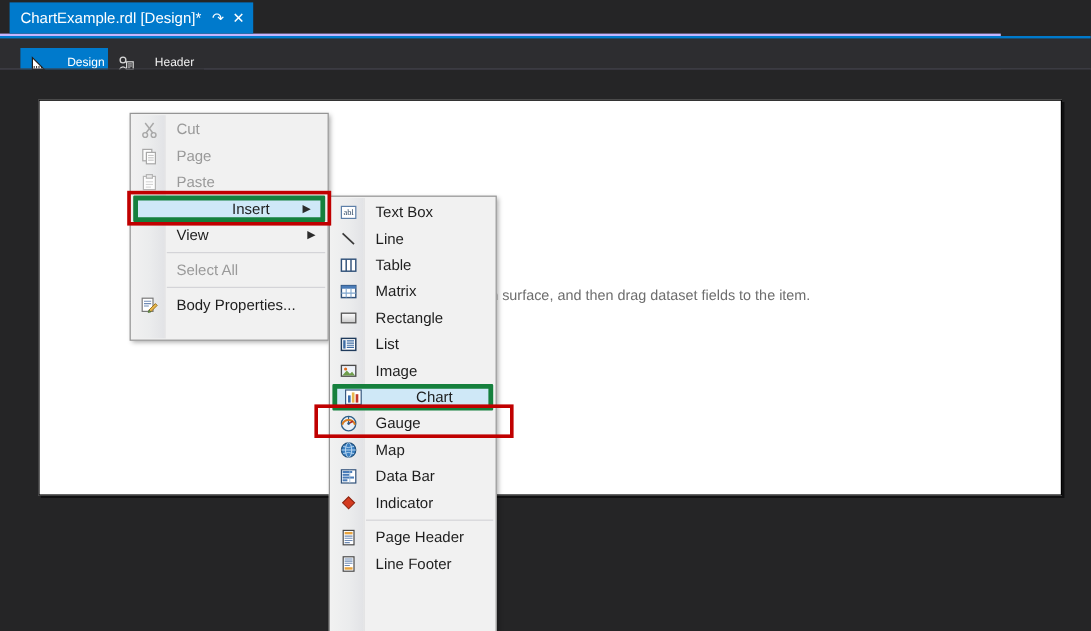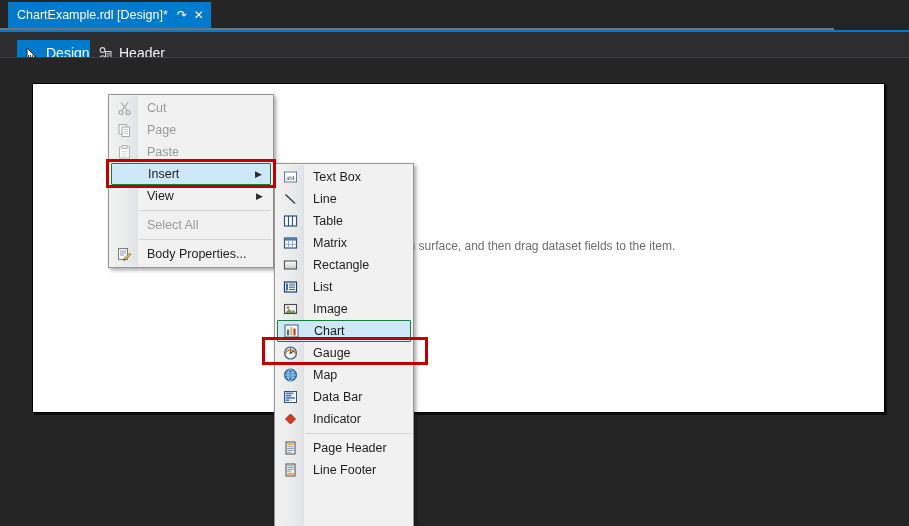--- a/index.html
+++ b/index.html
@@ -3,21 +3,21 @@
 <meta charset="utf-8">
 <style>
   * { box-sizing: border-box; }
   html, body {
     margin: 0; padding: 0;
     width: 909px; height: 526px;
     overflow: hidden;
     background: #252526;
     font-family: "Liberation Sans", sans-serif;
   }
-  #root { position: relative; width: 834px; height: 526px; background: #737373; }
+  #root { position: relative; width: 834px; height: 526px; background: #c4b5fd; }
 
   
   .doc-tabstrip {
     position: absolute; left: 0; top: 0; width: 909px; height: 28px;
     background: #252526;
   }
   .doc-tab {
     position: absolute; left: 8px; top: 2px; height: 26px;
     background: #007acc; color: #ffffff;
     display: flex; align-items: center;
@@ -38,22 +38,22 @@
   }
 
   
   .view-tabstrip {
     position: absolute; left: 0; top: 30px; width: 909px; height: 28px;
     background: #2d2d30;
     border-bottom: 1px solid #3f3f46;
   }
   .view-tab {
     position: absolute; top: 10px; height: 25px;
-    display: flex; align-items: center; gap: 7px;
-    padding: 0 8px; font-size: 14px; color: #f1f1f1;
+    display: flex; align-items: center; gap: 17px;
+    padding: 0 8px; font-size: 10px; color: #f1f1f1;
     white-space: nowrap;
   }
   .view-tab.active { background: #007acc; color: #ffffff; }
   .view-tab.inactive { background: #2d2d30; color: #f1f1f1; }
   #view-tab-design { left: 17px; }
   #view-tab-preview { left: 90px; }
   .view-tab-seam {
     position: absolute; left: 0; top: 57px; width: 909px; height: 1px;
     background: #3f3f46;
   }
@@ -73,21 +73,21 @@
   .design-hint {
     position: absolute; left: 152px; top: 155px;
     font-size: 12px; color: #6d6d6d; white-space: nowrap;
   }
 
   
   .menu {
     position: absolute;
     background: #f1f1f1;
     border: 1px solid #959595;
-    padding: 2px 0 2px 0;
+    padding: 2px 0 18px 0;
     box-shadow: 2px 2px 4px rgba(0,0,0,0.35);
     font-size: 12.5px;
     color: #1e1e1e;
   }
   .menu .gutter {
     position: absolute; left: 1px; top: 1px; bottom: 1px; width: 28px;
     background: linear-gradient(to right, #f1f1f1 0%, #ebeced 55%, #e2e3e6 100%);
     border-right: 1px solid #e0e0e2;
   }
   .menu-item {
@@ -104,24 +104,25 @@
     display: flex; align-items: center; justify-content: center;
   }
   .menu-item .mi-label { padding-left: 8px; }
   .menu-item.disabled .mi-label { color: #9a9a9a; }
   .menu-item .mi-arrow {
     position: absolute; right: 8px; top: 50%; transform: translateY(-50%);
     font-size: 9px; color: #2b2b2b; line-height: 1;
   }
   .menu-item.highlight {
     background: #cfe8f7;
-    border: 1px solid #15803d;
+    border: 4px solid #15803d;
     border-radius: 1px;
     margin: 0 2px;
     height: 22px;
+    justify-content: center;
   }
   .menu-sep {
     height: 1px; margin: 3px 2px 3px 30px;
     background: #d4d4d8;
   }
 
   
   .red-box {
     position: absolute;
     border: 3px solid #c00000;

